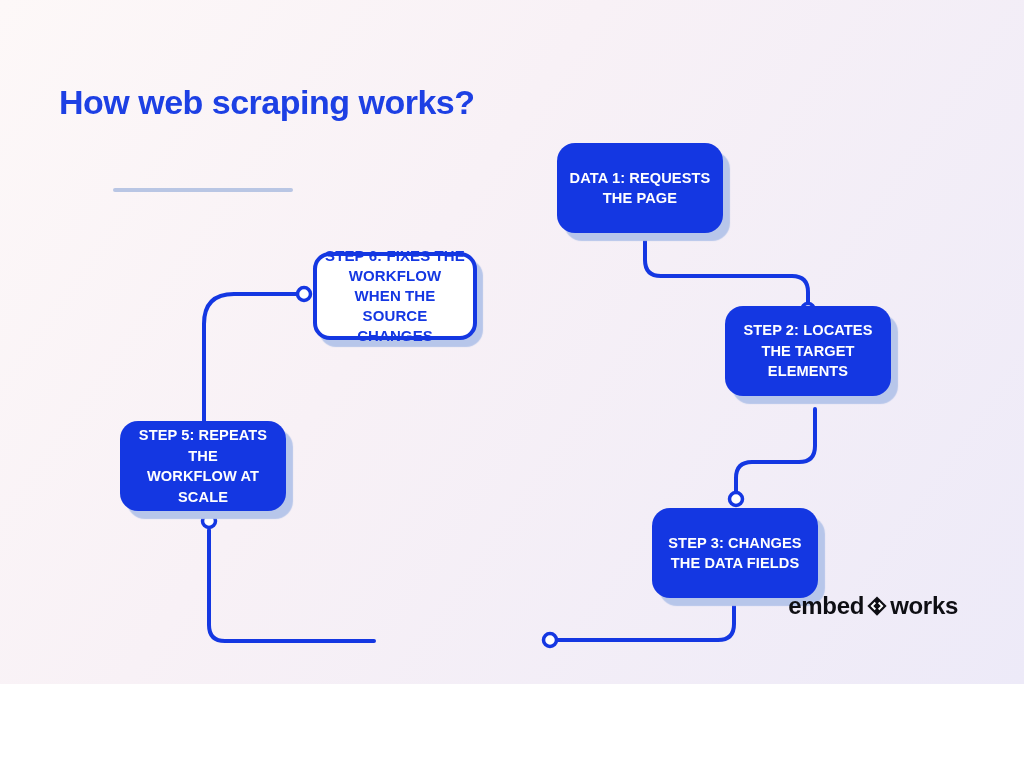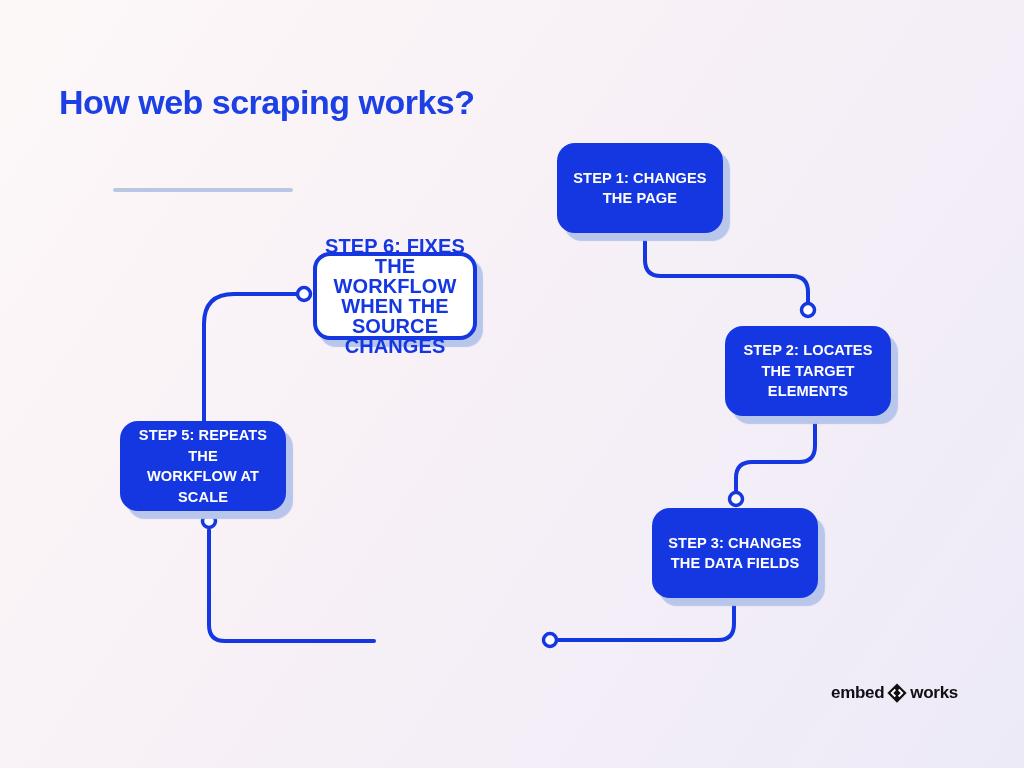--- a/index.html
+++ b/index.html
@@ -7,21 +7,21 @@
     --title-blue:#1d40e4;
     --shadow-blue:#b7c6ea;
     --underline-blue:#b9c6e4;
     --box-text-white:#ffffff;
     --logo-black:#0e0e13;
   }
   *{margin:0;padding:0;box-sizing:border-box;}
   html,body{width:1024px;height:768px;overflow:hidden;}
   body{font-family:"Liberation Sans", sans-serif;}
   .canvas{
-    position:relative;width:1024px;height:768px;
+    position:relative;width:1024px;height:684px;
     background:linear-gradient(125deg,#fdf8f8 0%,#f8f1f6 40%,#edeaf8 100%);
   }
   .page-title{
     position:absolute;left:59px;top:83px;
     font-size:34px;font-weight:700;letter-spacing:-0.5px;
     color:var(--title-blue);
   }
   .title-underline{
     position:absolute;left:113px;top:188px;width:180px;height:4px;
     background:var(--underline-blue);border-radius:2px;
@@ -39,25 +39,25 @@
   .step-label{
     white-space:pre-line;text-align:center;
     font-size:14.6px;line-height:20.5px;font-weight:700;letter-spacing:0.1px;
     color:var(--box-text-white);
   }
   .step.outline{
     background:#ffffff;border:4px solid var(--accent-blue);border-radius:17px;
     width:164px;height:88px;
     box-shadow:6px 7px 1px var(--shadow-blue);
   }
-  .step.outline .step-label{color:var(--accent-blue);font-size:20px;line-height:20px;}
+  .step.outline .step-label{color:var(--accent-blue);font-size:15px;line-height:20px;}
   .brand{
     position:absolute;right:66px;bottom:64px;
     display:flex;align-items:center;gap:1px;
-    font-size:17px;font-weight:700;letter-spacing:-0.3px;
+    font-size:24px;font-weight:700;letter-spacing:-0.3px;
     color:var(--logo-black);
   }
   .brand-icon{width:22px;height:22px;display:block;margin:0 1px;}
 </style>
 </head>
 <body>
 
 <div class="canvas">
 
   <h1 class="page-title">How web scraping works?</h1>
@@ -70,25 +70,25 @@
     <path class="connector" d="M 374 641 L 225 641 Q 209 641 209 625 L 209 530"></path>
     <path class="connector" d="M 204 421 L 204 324 Q 204 294 234 294 L 296 294"></path>
     <circle class="node-dot" cx="808" cy="310" r="6.5"></circle>
     <circle class="node-dot" cx="736" cy="499" r="6.5"></circle>
     <circle class="node-dot" cx="550" cy="640" r="6.5"></circle>
     <circle class="node-dot" cx="209" cy="521" r="6.5"></circle>
     <circle class="node-dot" cx="304" cy="294" r="6.5"></circle>
   </svg>
 
   <div class="step" style="left:557px;top:143px">
-    <span class="step-label">STEP 1: CHANGES
+    <span class="step-label">DATA 1: REQUESTS
 THE PAGE</span>
   </div>
 
-  <div class="step" style="left:725px;top:326px">
+  <div class="step" style="left:725px;top:306px">
     <span class="step-label">STEP 2: LOCATES
 THE TARGET
 ELEMENTS</span>
   </div>
 
   <div class="step" style="left:652px;top:508px">
     <span class="step-label">STEP 3: CHANGES
 THE DATA FIELDS</span>
   </div>
 

